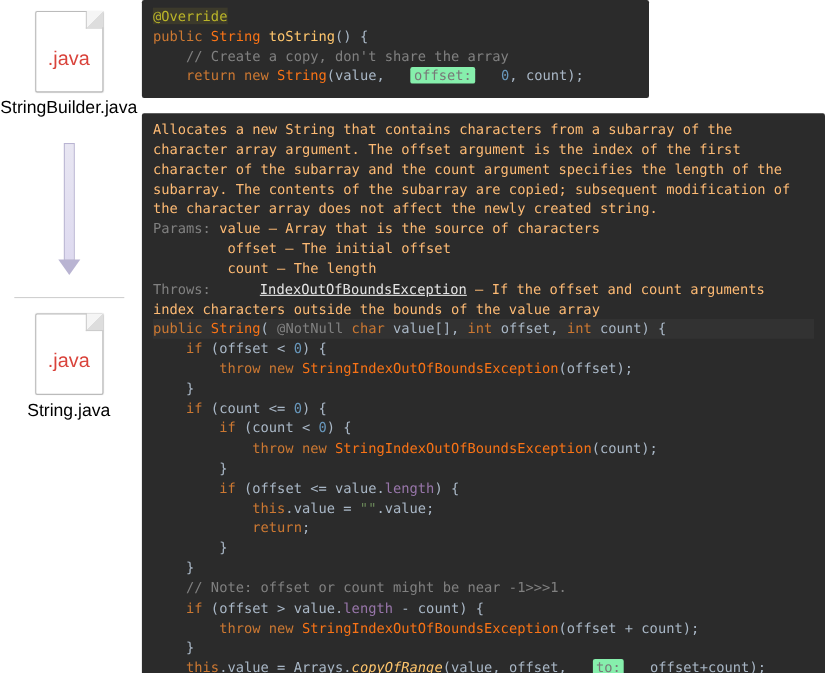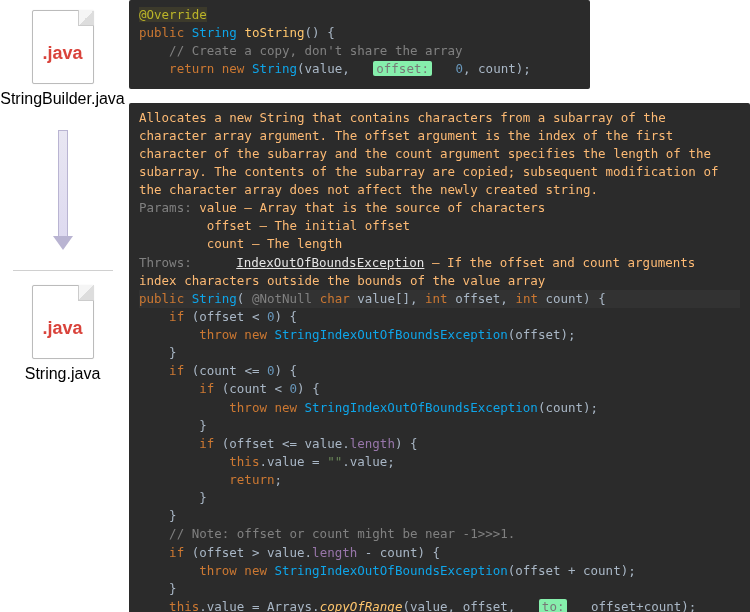--- a/index.html
+++ b/index.html
@@ -2,32 +2,32 @@
 <html><head>
 <meta charset="utf-8">
 <style>
   * { margin: 0; padding: 0; box-sizing: border-box; }
   body { font-family: "Helvetica Neue", Arial, sans-serif; font-size: 12px; background: #fff; width: 750px; }
   .page { display: grid; grid-template-columns: 125px 1fr; column-gap: 4px; }
   .left-col { display: flex; flex-direction: column; align-items: center; padding-top: 6px; }
   .file-icon { width: 62px; height: 74px; position: relative; margin-top: 4px; }
   .file-icon .sheet { width:62px; height:74px; background:#fff; border:1px solid #bbb; border-radius:2px; position:relative; box-shadow: 0 0 1px rgba(0,0,0,0.15);}
   .file-icon .fold { position:absolute; top:0; right:0; width:16px; height:16px; background:linear-gradient(135deg,#f5f5f5 0 50%, #ddd 50% 100%); border-left:1px solid #ccc; border-bottom:1px solid #ccc;}
-  .file-icon .ext { position:absolute; left:0; right:0; bottom:20px; text-align:center; font-size:18px; font-weight:700; color:#d9433b; }
+  .file-icon .ext { position:absolute; left:0; right:0; bottom:20px; text-align:center; font-size:18px; font-weight:400; color:#d9433b; }
   .file-caption { margin-top:6px; font-size:16px; color:#000; text-align:center; }
   .arrow { margin: 22px 0 14px 0; width:18px; height:120px; display:flex; flex-direction:column; align-items:center;}
   .arrow .shaft { width:10px; flex:1; background:linear-gradient(#e8e6f2,#dedaf0); border:1px solid #b9b4d2;}
   .arrow .head { width:0; height:0; border-left:10px solid transparent; border-right:10px solid transparent; border-top:14px solid #b9b4d2; margin-top:-1px;}
   .divider { width:100px; height:0; border-top:1px solid #d0d0d0; margin:6px 0 10px 0;}
   .right-col { display:flex; flex-direction:column; gap:14px; }
   .editor { background:#2b2b2b; color:#a9b7c6; font-family: Menlo, Consolas, "DejaVu Sans Mono", monospace; font-size:12.5px; line-height:1.45; padding:6px 10px 10px 10px; border-radius:2px; overflow:hidden;}
   .editor pre { white-space:pre; font-family:inherit; }
   .tok-ann { color:#bbb529; background:#3c3a2b;}
   .tok-kw { color:#cc7832; }
-  .tok-type { color:#0ea5e9; }
+  .tok-type { color:#f97316; }
   .tok-fn { color:#ffc66d; }
   .tok-cmt { color:#808080; }
   .tok-str { color:#6a8759; }
   .tok-num { color:#6897bb; }
   .tok-prp { color:#9876aa; }
   .tok-hint { color:#787878; background:#86efac; padding:0 3px; border-radius:2px; margin:0 16px;}
   .tok-doc { color:#fdba74; }
   .tok-doc-k { color:#808080; }
   .tok-exc { color:#e5e5e5; text-decoration:underline;margin-left:37px; }
   .tok-notnull { color:#808080;text-align:right; }

